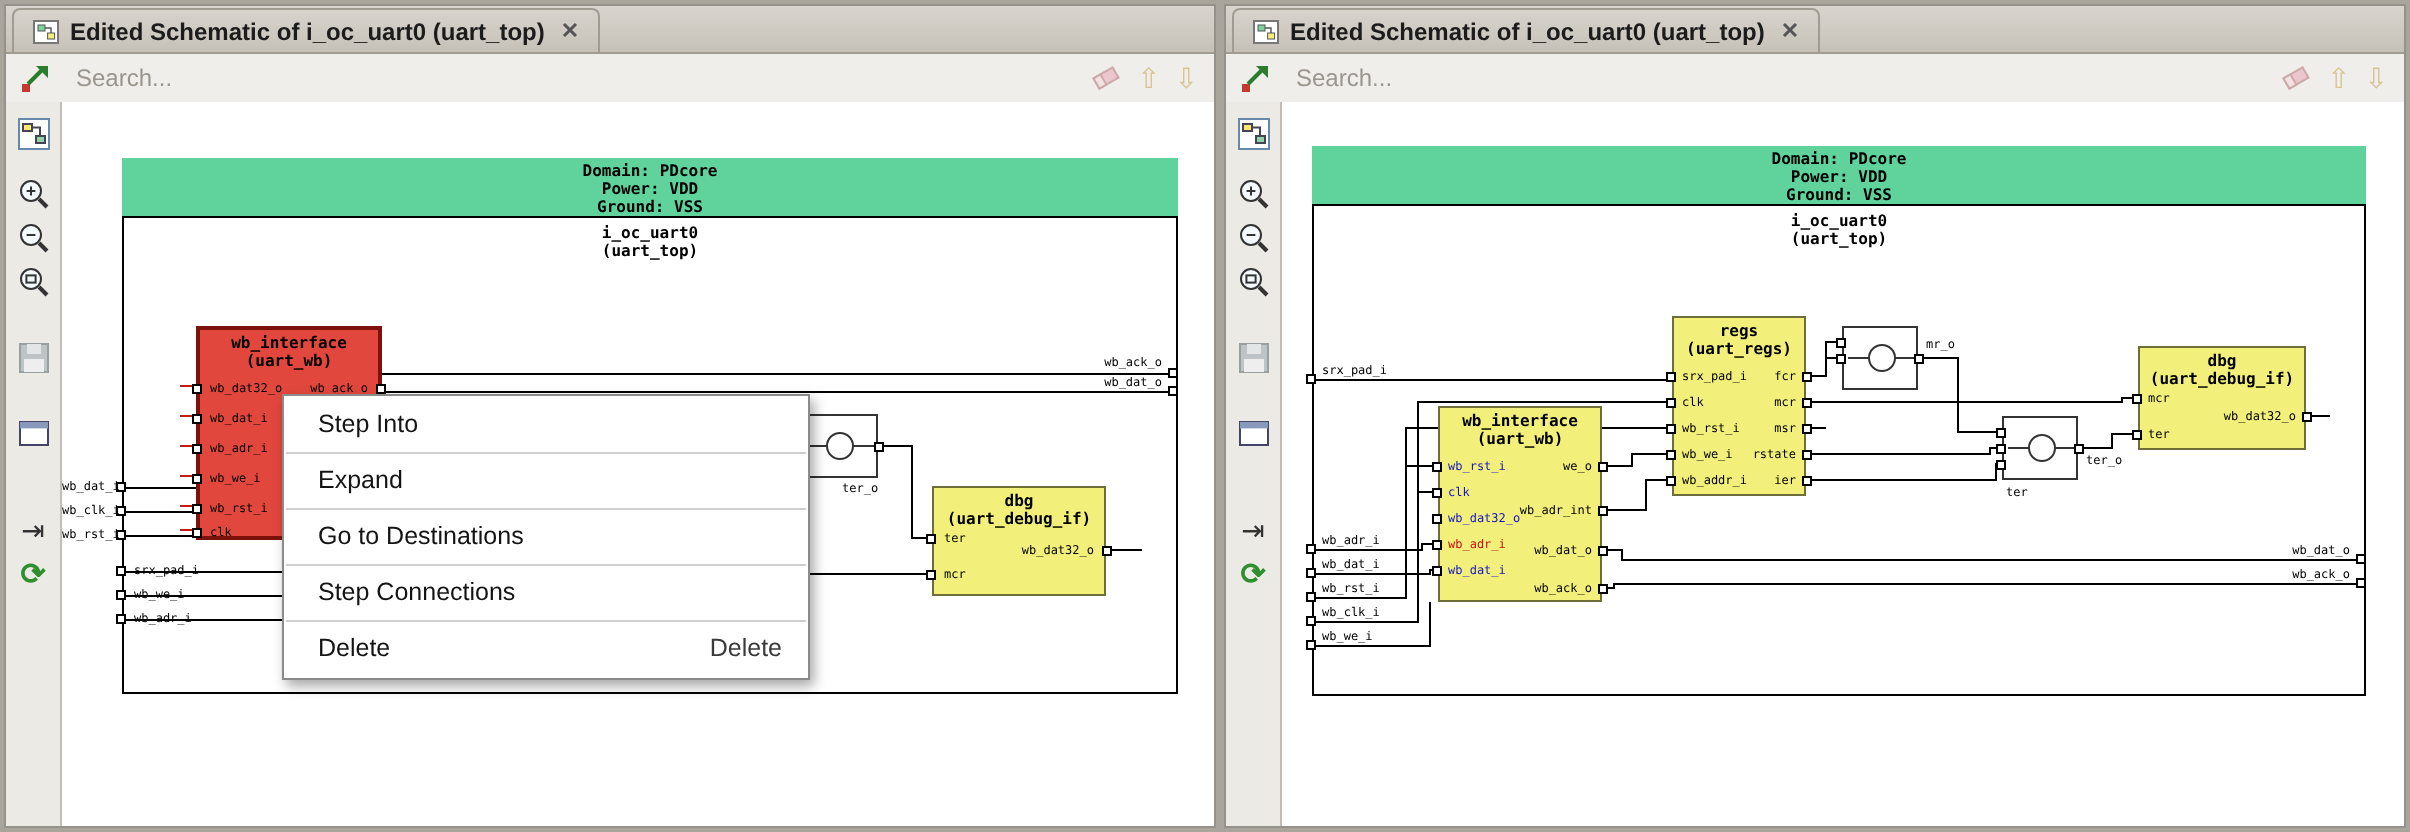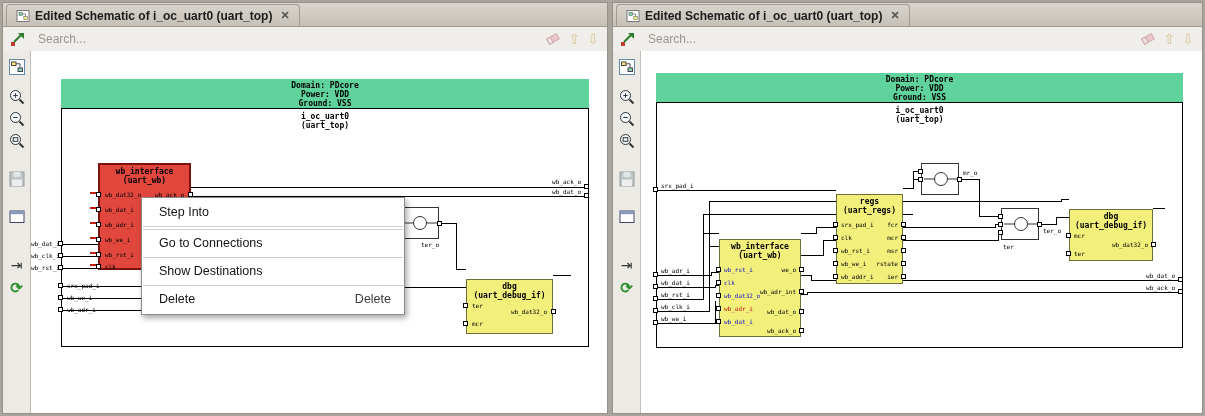--- a/index.html
+++ b/index.html
@@ -30,21 +30,21 @@
 
   .orect{position:absolute;border:1px solid #000;box-sizing:border-box;}
   .gband{position:absolute;background:#5fd39b;border-bottom:1px solid #000;text-align:center;font-weight:bold;font-size:8px;line-height:9px;padding-top:2px;box-sizing:border-box;color:#000;}
   .gband span{display:block;}
   .inst{position:absolute;text-align:center;font-weight:bold;font-size:8px;line-height:9px;color:#000;}
   .inst span{display:block;}
 
   .sblock{position:absolute;box-sizing:border-box;border:1px solid #444;}
   .sblock .btitle{text-align:center;font-weight:bold;font-size:8px;line-height:9px;padding-top:2px;color:#000;}
   .sblock .btitle span{display:block;}
-  .yellow{background:#f3ef7b;border-color:#6e6e3a;margin-top:36px;}
+  .yellow{background:#f3ef7b;border-color:#6e6e3a;}
   .redblk{background:#e2473d;border:2px solid #7c120b;}
 
   .port{position:absolute;width:5px;height:5px;background:#fff;border:1px solid #000;box-sizing:border-box;}
   .plabel{position:absolute;font-size:6px;line-height:7px;color:#000;white-space:nowrap;font-family:"DejaVu Sans Mono",monospace;}
   .plabel.alignr{text-align:right;}
   .blue{color:#1414c8;} .redtxt{color:#c01414;}
 
   .bufbox{position:absolute;border:1px solid #333;background:#fff;box-sizing:border-box;}
 
   .menu{position:absolute;left:110px;top:146px;width:262px;background:#fff;border:1px solid #8b8b8b;box-shadow:2px 3px 6px rgba(0,0,0,.35);z-index:50;padding:3px 0;font-family:"Liberation Sans",sans-serif;}
@@ -247,28 +247,32 @@
     <div class="port" style="left:553px;top:142px;"></div>
     <div class="plabel alignr" style="left:500px;top:127px;width:50px;">wb_ack_o</div>
     <div class="plabel alignr" style="left:500px;top:137px;width:50px;">wb_dat_o</div>
 
     <div class="menu">
       <div class="mi">
           <span>Step Into</span>
           <span class="sc"></span>
         </div>
       <div class="msep"></div>
-      <div class="msep"></div>
       <div class="mi">
-          <span>Go to Connections</span>
+          <span>Expand</span>
           <span class="sc"></span>
         </div>
       <div class="msep"></div>
       <div class="mi">
-          <span>Show Destinations</span>
+          <span>Go to Destinations</span>
+          <span class="sc"></span>
+        </div>
+      <div class="msep"></div>
+      <div class="mi">
+          <span>Step Connections</span>
           <span class="sc"></span>
         </div>
       <div class="msep"></div>
       <div class="mi">
           <span>Delete</span>
           <span class="sc">Delete</span>
         </div>
     </div>
   </div>
 </div>

